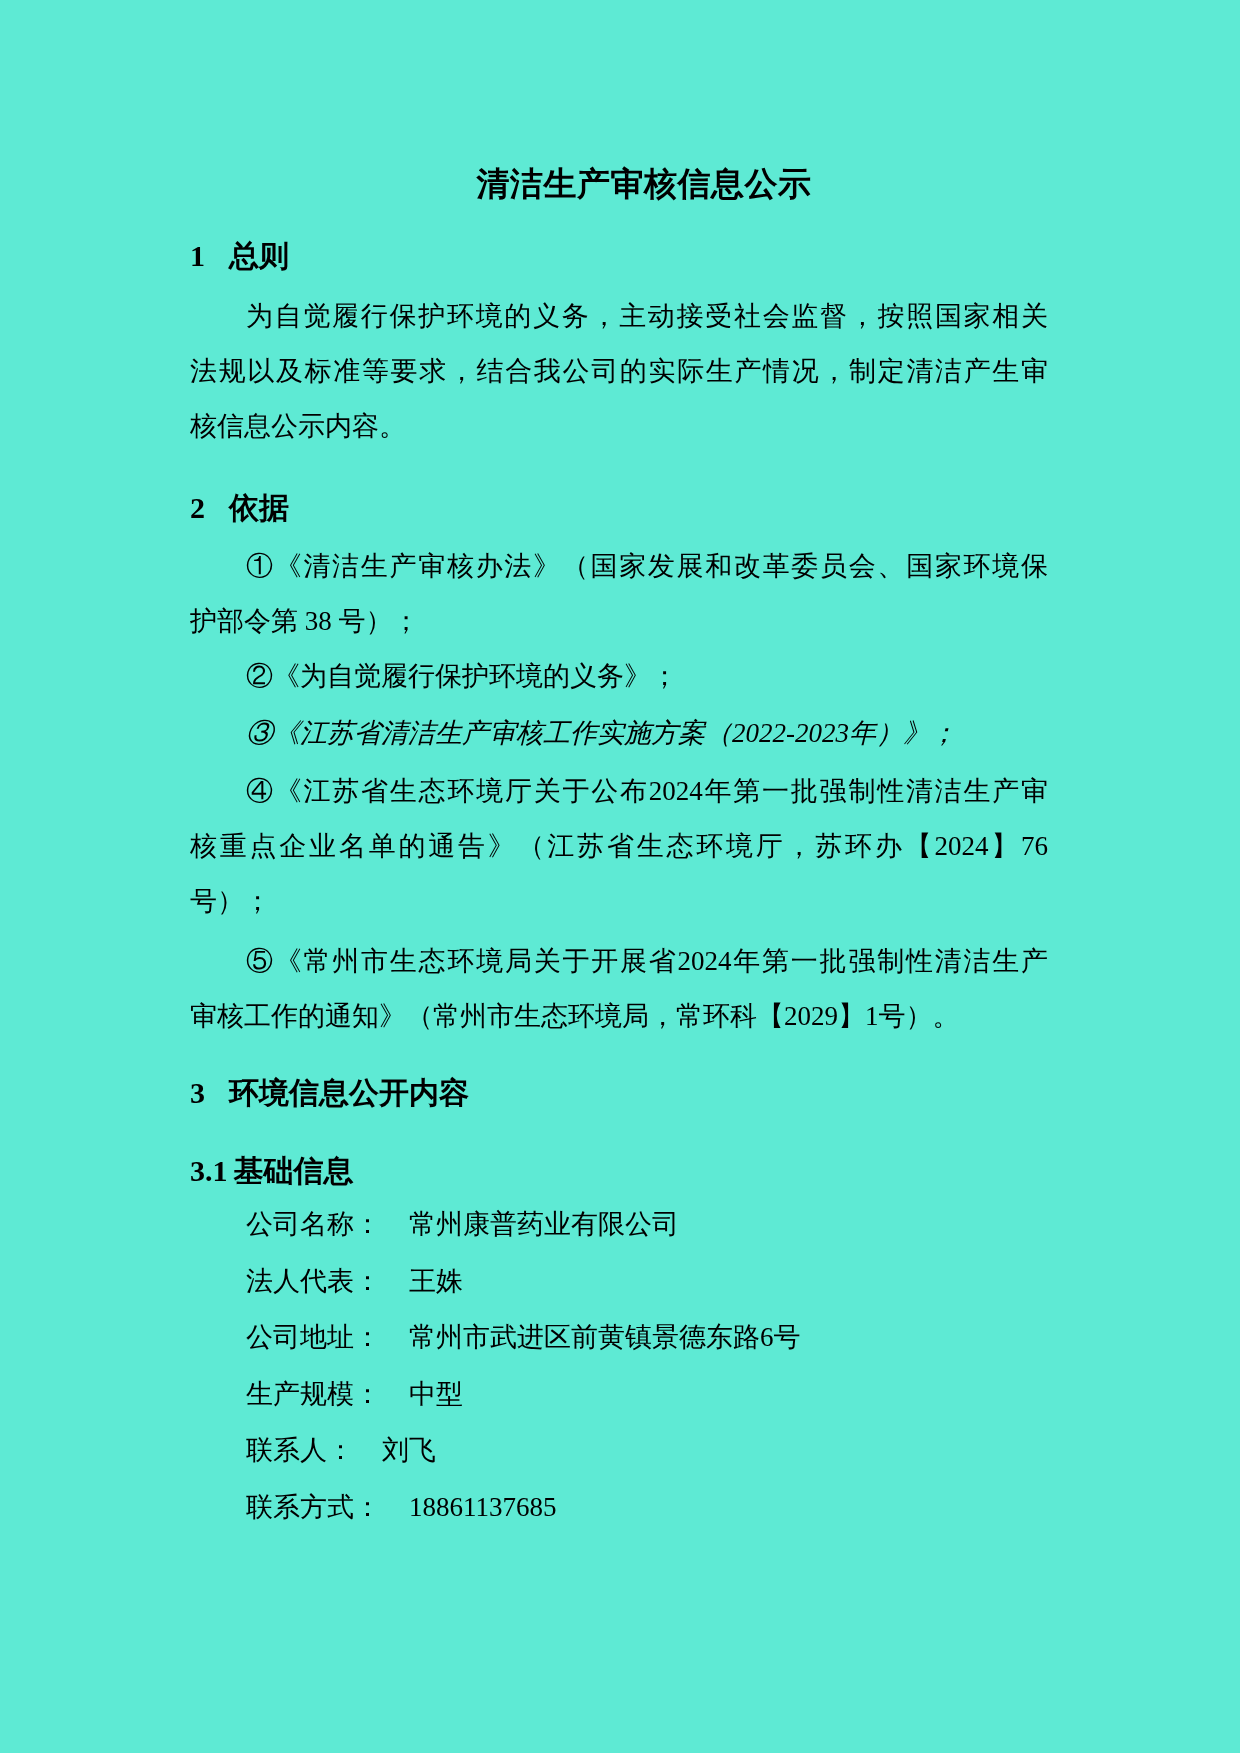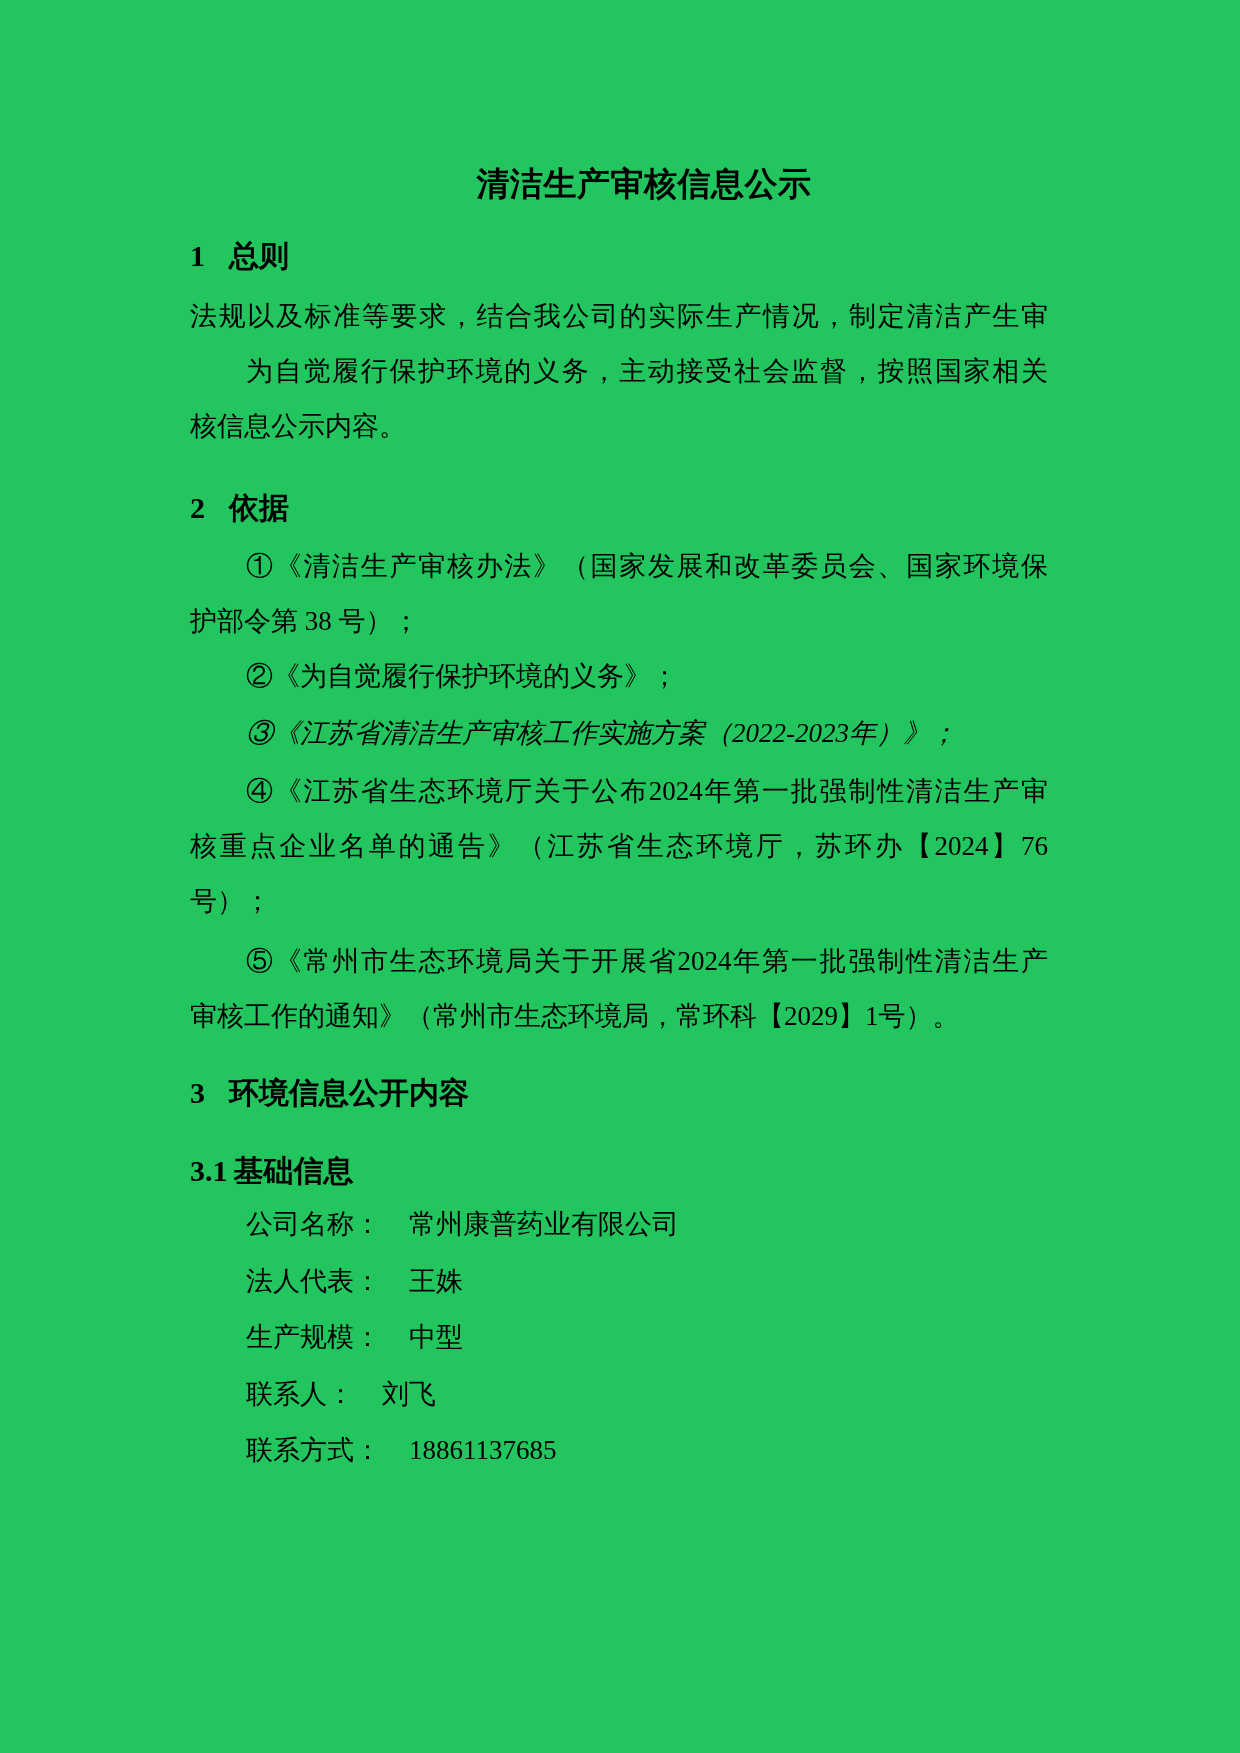--- a/index.html
+++ b/index.html
@@ -1,21 +1,21 @@
 <!DOCTYPE html>
 <html><head>
 <meta charset="utf-8">
 <style>
   html, body { margin: 0; padding: 0; background: #e9e9e9; }
   .page {
     position: relative;
     width: 1240px;
     height: 1753px;
     margin: 0 auto;
-    background: #22c55e;
+    background: #5eead4;
     color: #000000;
     font-family: "Liberation Serif", "DejaVu Serif", serif;
     overflow: hidden;
   }
   .abs { position: absolute; left: 190px; width: 858px; }
   .title {
     top: 162px;
     text-align: center;
     padding-left: 50px;
     box-sizing: border-box;
@@ -57,22 +57,22 @@
 
 <div class="page">
 
   <div class="abs title">清洁生产审核信息公示</div>
 
   <div class="abs h" style="top:236px;">
     <span class="hnum">1</span><span>总则</span>
   </div>
 
   <div class="abs para" style="top:289px;">
+    <span class="line ind jf">为自觉履行保护环境的义务，主动接受社会监督，按照国家相关</span>
     <span class="line jf">法规以及标准等要求，结合我公司的实际生产情况，制定清洁产生审</span>
-    <span class="line ind jf">为自觉履行保护环境的义务，主动接受社会监督，按照国家相关</span>
     <span class="line">核信息公示内容。</span>
   </div>
 
   <div class="abs h" style="top:488px;">
     <span class="hnum">2</span><span>依据</span>
   </div>
 
   <div class="abs para" style="top:539px;">
     <span class="line ind jf">①《清洁生产审核办法》（国家发展和改革委员会、国家环境保</span>
     <span class="line">护部令第 38 号）；</span>
@@ -101,18 +101,19 @@
     <span class="hnum">3</span><span>环境信息公开内容</span>
   </div>
 
   <div class="abs h" style="top:1151px;">
     <span class="hnum small">3.1</span><span>基础信息</span>
   </div>
 
   <div class="abs" style="top:1196px;">
     <span class="info-row"><span>公司名称</span><span class="sep">：</span><span>常州康普药业有限公司</span></span>
     <span class="info-row"><span>法人代表</span><span class="sep">：</span><span>王姝</span></span>
+    <span class="info-row"><span>公司地址</span><span class="sep">：</span><span>常州市武进区前黄镇景德东路6号</span></span>
     <span class="info-row"><span>生产规模</span><span class="sep">：</span><span>中型</span></span>
     <span class="info-row"><span>联系人</span><span class="sep">：</span><span>刘飞</span></span>
     <span class="info-row"><span>联系方式</span><span class="sep">：</span><span>18861137685</span></span>
   </div>
 
 </div>
 
 </body></html>

